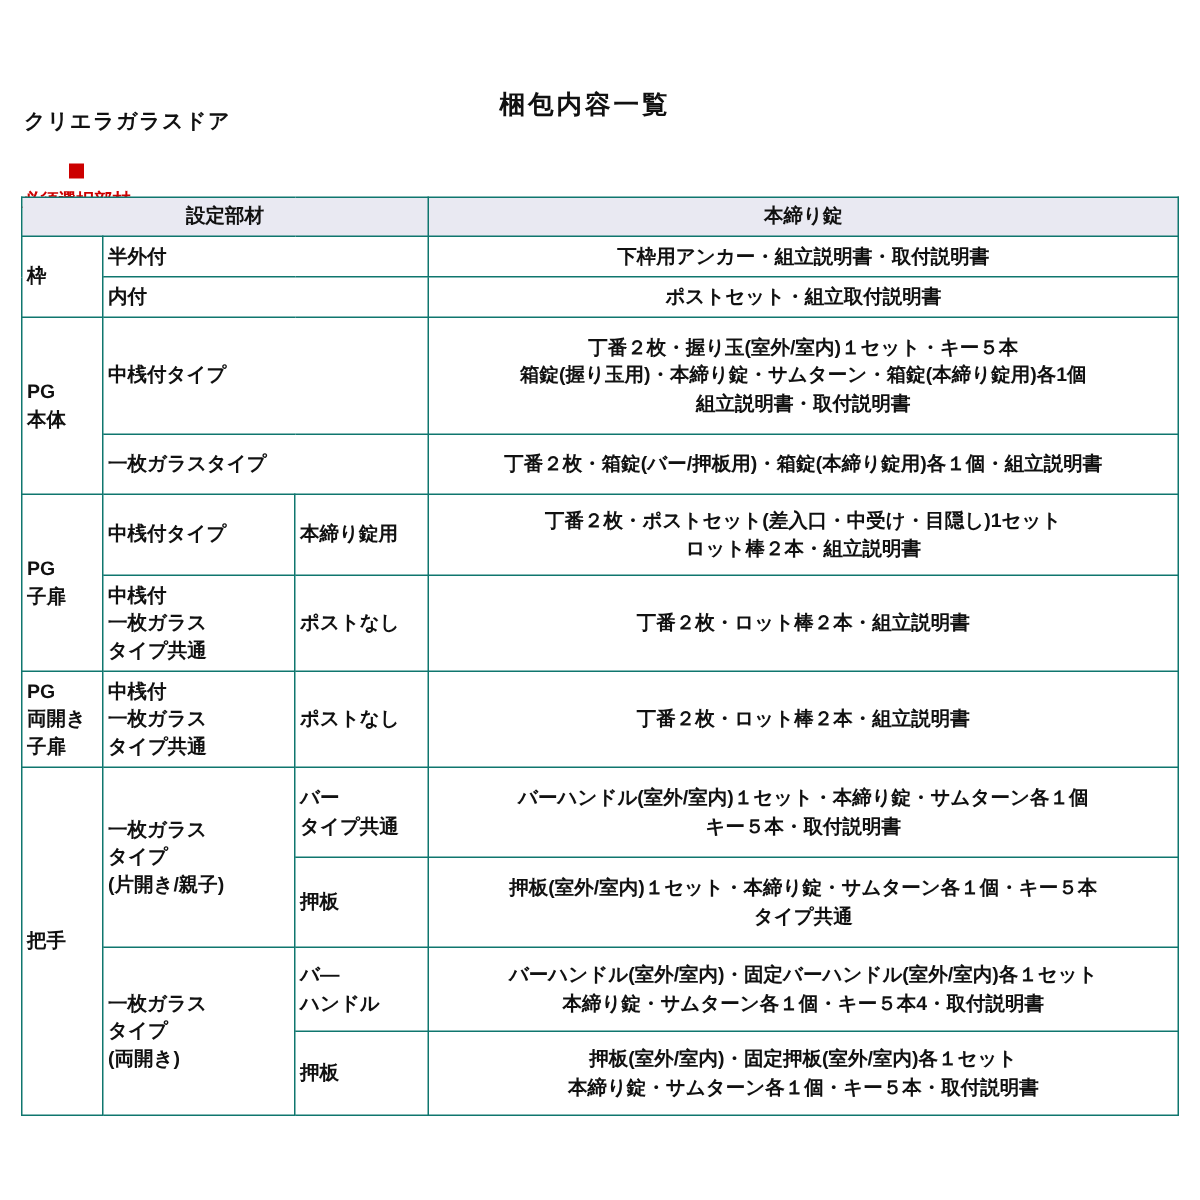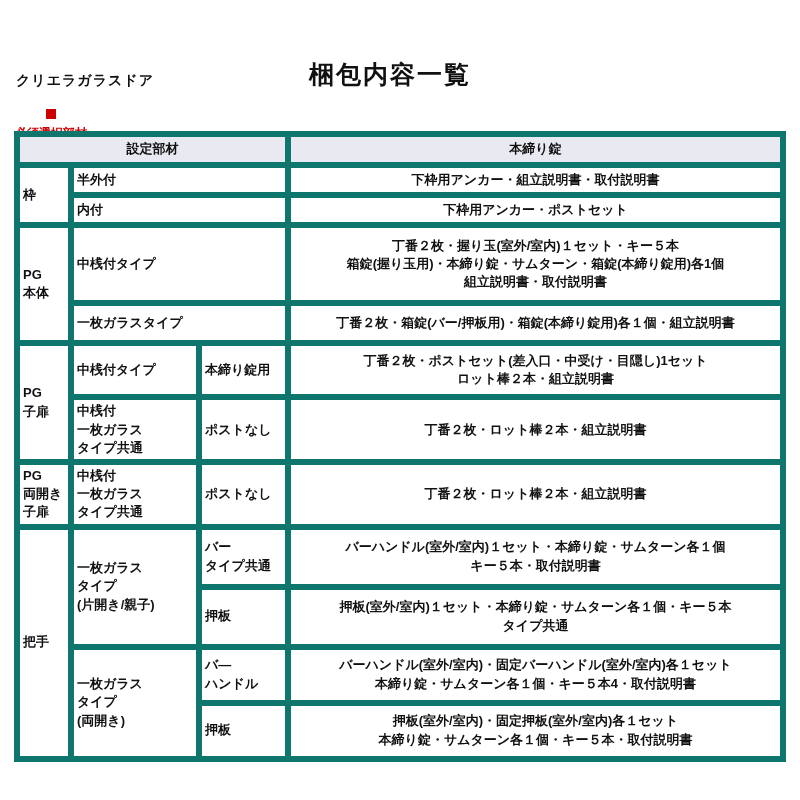--- a/index.html
+++ b/index.html
@@ -24,21 +24,21 @@
     color: #111111;
     letter-spacing: 1px;
   }
   .title {
     position: absolute;
     left: 0;
     right: 20px;
     top: 58px;
     margin: 0;
     text-align: center;
-    font-size: 25px;
+    font-size: 17px;
     font-weight: bold;
     color: #111111;
     letter-spacing: 2px;
   }
   .legend {
     position: absolute;
     left: 15px;
     top: 109px;
     display: flex;
     align-items: center;
@@ -59,21 +59,21 @@
   table.packing {
     position: absolute;
     left: 14px;
     top: 131px;
     width: 772px;
     border-collapse: collapse;
     table-layout: fixed;
   }
   table.packing th,
   table.packing td {
-    border: 6px solid #0f766e;
+    border: 1px solid #0f766e;
     color: #111111;
     font-size: 13px;
     line-height: 1.4;
     vertical-align: middle;
     white-space: pre-line;
     overflow: hidden;
   }
   table.packing thead th {
     background: #e9e9f2;
     font-weight: bold;
@@ -126,21 +126,21 @@
     </thead>
     <tbody>
 
       <tr class="h27">
         <td class="lbl" rowspan="2">枠</td>
         <td class="typ" colspan="2">半外付</td>
         <td class="cnt">下枠用アンカー・組立説明書・取付説明書</td>
       </tr>
       <tr class="h27">
         <td class="typ" colspan="2">内付</td>
-        <td class="cnt">下枠用アンカー・ポストセット</td>
+        <td class="cnt">ポストセット・組立取付説明書</td>
       </tr>
 
       <tr class="h78">
         <td class="lbl" rowspan="2">PG
 本体</td>
         <td class="typ" colspan="2">中桟付タイプ</td>
         <td class="cnt">丁番２枚・握り玉(室外/室内)１セット・キー５本
 箱錠(握り玉用)・本締り錠・サムターン・箱錠(本締り錠用)各1個
 組立説明書・取付説明書</td>
       </tr>

